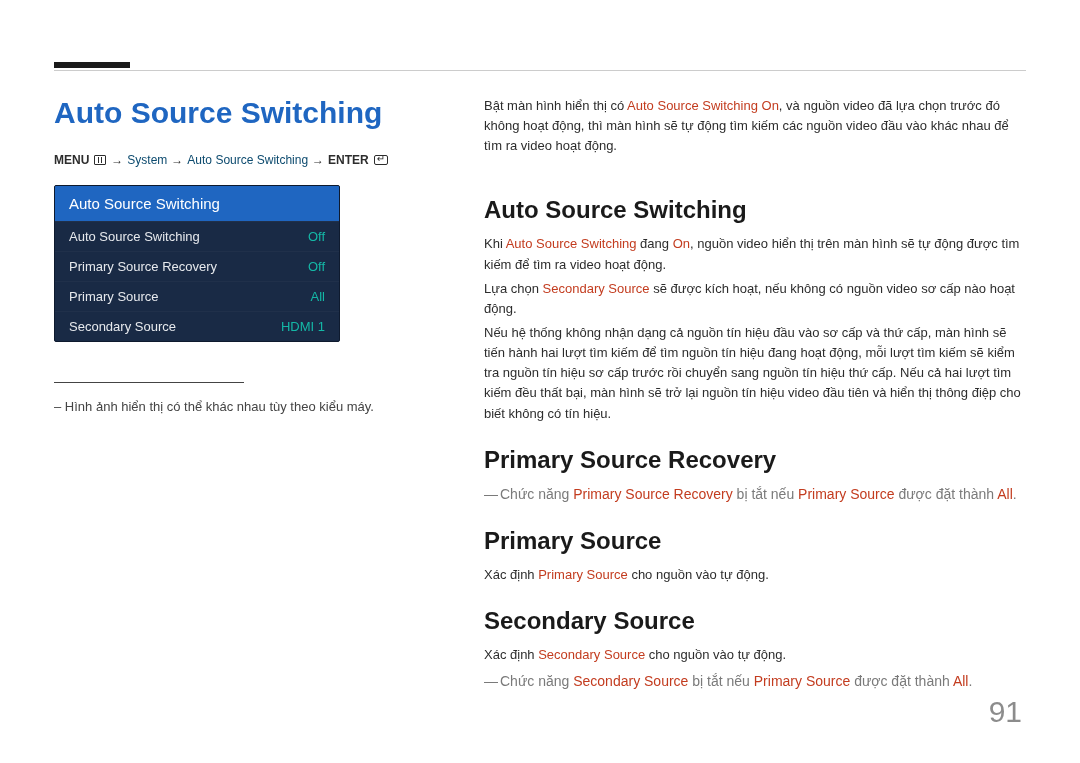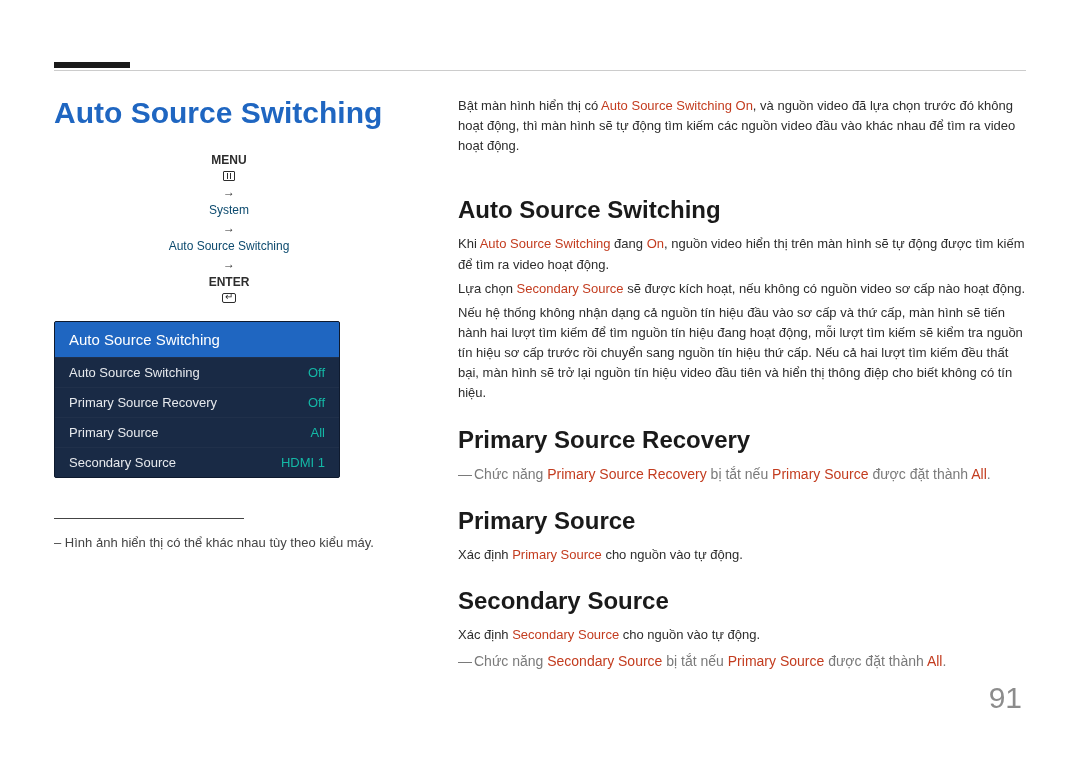--- a/index.html
+++ b/index.html
@@ -1,45 +1,45 @@
 <!DOCTYPE html>
 <html><head>
 <meta charset="utf-8">
 <style>
   * { margin: 0; padding: 0; box-sizing: border-box; }
   html, body { width: 1080px; height: 763px; background: #fff; font-family: "Segoe UI", "Helvetica Neue", Arial, sans-serif; color: #2d2d2d; }
   .page { position: relative; width: 1080px; height: 763px; padding: 0 54px; }
   .top-marker { position: absolute; top: 62px; left: 54px; width: 76px; height: 6px; background: #1a1a1a; }
   .top-rule { position: absolute; top: 70px; left: 54px; right: 54px; height: 1px; background: #ccc; }
-  .content { position: relative; padding-top: 96px; display: flex; gap: 54px; }
+  .content { position: relative; padding-top: 96px; display: flex; gap: 80px; }
   .left-col { width: 350px; flex: none; }
   .right-col { flex: 1; }
   .h1 { font-size: 30px; font-weight: 600; color: #1f66c1; margin-bottom: 22px; line-height: 1.15; }
-  .breadcrumb { font-size: 12px; color: #2d2d2d; margin-bottom: 18px; display: flex; flex-wrap: wrap; align-items: center; gap: 4px; flex-direction: column; }
+  .breadcrumb { font-size: 12px; color: #2d2d2d; margin-bottom: 18px; display: flex; flex-wrap: wrap; align-items: center; gap: 4px; }
   .breadcrumb .hl { color: #0c4a6e; }
   .breadcrumb .k { font-weight: 700; }
   .breadcrumb .icon-box { display: inline-block; width: 12px; height: 10px; border: 1px solid #2d2d2d; border-radius: 1px; position: relative; margin: 0 1px; }
   .breadcrumb .icon-box::before { content: ""; position: absolute; left: 3px; top: 1px; bottom: 1px; width: 1px; background: #2d2d2d; }
   .breadcrumb .icon-box::after { content: ""; position: absolute; right: 3px; top: 1px; bottom: 1px; width: 1px; background: #2d2d2d; }
   .breadcrumb .icon-enter { display: inline-block; width: 14px; height: 10px; border: 1px solid #2d2d2d; border-radius: 2px; position: relative; margin: 0 1px; }
   .breadcrumb .icon-enter::after { content: "↵"; position: absolute; top: -3px; left: 2px; font-size: 10px; }
   .menu-mock { width: 286px; background: #192a45; border: 1px solid #0e1a2e; border-radius: 2px; overflow: hidden; }
   .menu-mock .header { background: #1f66c1; color: #fff; font-size: 15px; padding: 9px 14px; }
   .menu-mock .row { display: flex; justify-content: space-between; align-items: center; padding: 7px 14px; font-size: 13px; color: #e6e9ed; border-top: 1px solid rgba(255,255,255,0.03); }
   .menu-mock .row .val { color: #14b8a6; }
   .foot-rule { width: 190px; height: 1px; background: #444; margin-top: 40px; margin-bottom: 14px; }
   .footnote { font-size: 13px; color: #444; line-height: 1.5; }
   .right-col p { font-size: 13px; line-height: 1.55; color: #2d2d2d; margin-bottom: 4px; }
   .right-col .hl { color: #c33c1f; margin-top: 28px; }
   .right-col h2 { font-size: 24px; font-weight: 600; color: #1a1a1a; margin-top: 22px; margin-bottom: 10px; }
   .right-col h2:first-of-type { margin-top: 40px; }
   .right-col .note { font-size: 14px; color: #7a7a7a; line-height: 1.5; margin-top: 6px; position: relative; padding-left: 16px; }
   .right-col .note::before { content: "―"; position: absolute; left: 0; top: 0; color: #7a7a7a; }
   .right-col .note .hl { color: #c33c1f; }
-  .page-num { position: absolute; bottom: 48px; right: 58px; font-size: 30px; color: #8c8c8c; font-weight: 300; }
+  .page-num { position: absolute; bottom: 34px; right: 58px; font-size: 30px; color: #8c8c8c; font-weight: 300; }
   .right-col .intro { margin-bottom: 4px; }
 </style>
 </head>
 <body>
 
 <div class="page">
   <div class="top-marker"></div>
   <div class="top-rule"></div>
 
   <div class="content">

